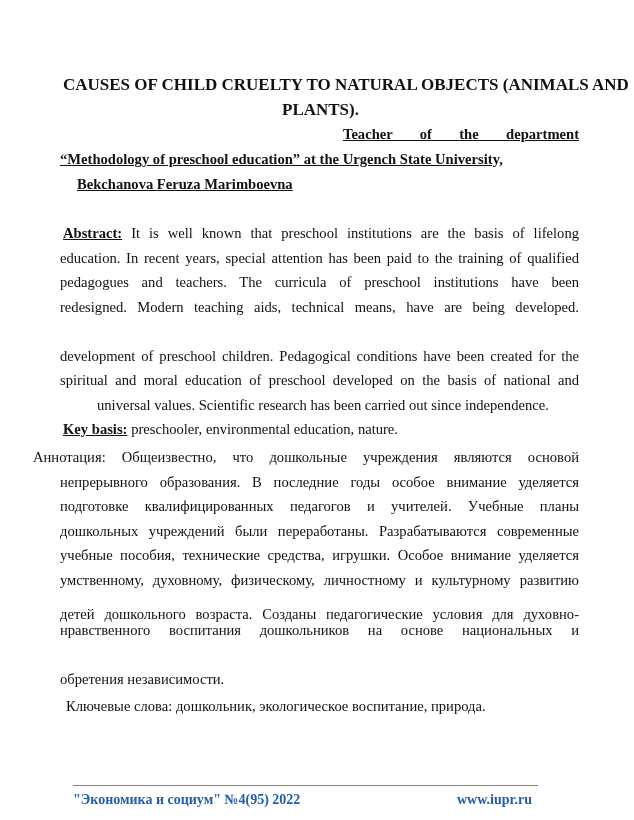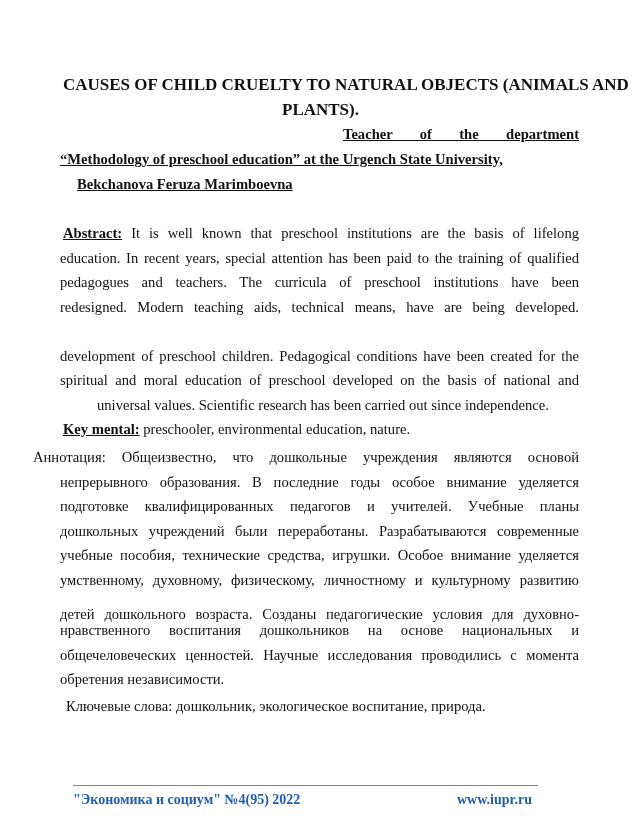--- a/index.html
+++ b/index.html
@@ -33,33 +33,32 @@
     <span>It is well known that preschool institutions are the basis of lifelong</span>
   </div>
   <div class="line just" style="left:60px; top:249px; width:519px;">education.  In recent years, special attention has been paid to the training of qualified</div>
   <div class="line just" style="left:60px; top:273px; width:519px;">pedagogues and teachers.  The curricula of preschool institutions have been</div>
   <div class="line just" style="left:60px; top:298px; width:519px;">redesigned.  Modern teaching aids, technical means, have are being developed.</div>
   <div class="line just" style="left:60px; top:347px; width:519px;">development of preschool children.  Pedagogical conditions have been created for the</div>
   <div class="line just" style="left:60px; top:371px; width:519px;">spiritual and moral education of preschool developed on the basis of national and</div>
   <div class="line" style="left:72px; top:396px;margin-left:25px;">universal values. Scientific research has been carried out since independence.</div>
 
   <div class="line" style="left:63px; top:420px;">
-    <span class="bold">Key mental:</span>
+    <span class="bold">Key basis:</span>
     <span>preschooler, environmental education, nature.</span>
   </div>
 
   <div class="line just" style="left:60px; top:473px; width:519px;">непрерывного образования.  В последние годы особое внимание уделяется</div>
   <div class="line just" style="left:33px; top:448px; width:546px;">Аннотация: Общеизвестно, что дошкольные учреждения являются основой</div>
   <div class="line just" style="left:60px; top:497px; width:519px;">подготовке квалифицированных педагогов и учителей.  Учебные планы</div>
   <div class="line just" style="left:60px; top:522px; width:519px;">дошкольных учреждений были переработаны.  Разрабатываются современные</div>
   <div class="line just" style="left:60px; top:546px; width:519px;">учебные пособия, технические средства, игрушки.  Особое внимание уделяется</div>
   <div class="line just" style="left:60px; top:571px; width:519px;">умственному, духовному, физическому, личностному и культурному развитию</div>
   <div class="line just" style="left:60px; top:596px; width:519px;margin-top:9px;">детей дошкольного возраста.  Созданы педагогические условия для духовно-</div>
   <div class="line just" style="left:60px; top:621px; width:519px;">нравственного воспитания дошкольников на основе национальных и</div>
-  <div class="line just" style="left:60px; top:646px; width:519px;">общечеловеческих ценностей.  Научные исследования проводились с момента</div>
   <div class="line" style="left:60px; top:670px;">обретения независимости.</div>
 
   <div class="line" style="left:66px; top:697px;">Ключевые слова: дошкольник, экологическое воспитание, природа.</div>
 
   <div class="footer-rule"></div>
   <div class="footer" style="left:73px;">"Экономика и социум" №4(95) 2022</div>
   <div class="footer" style="left:457px;">www.iupr.ru</div>
 
 </div>
 

